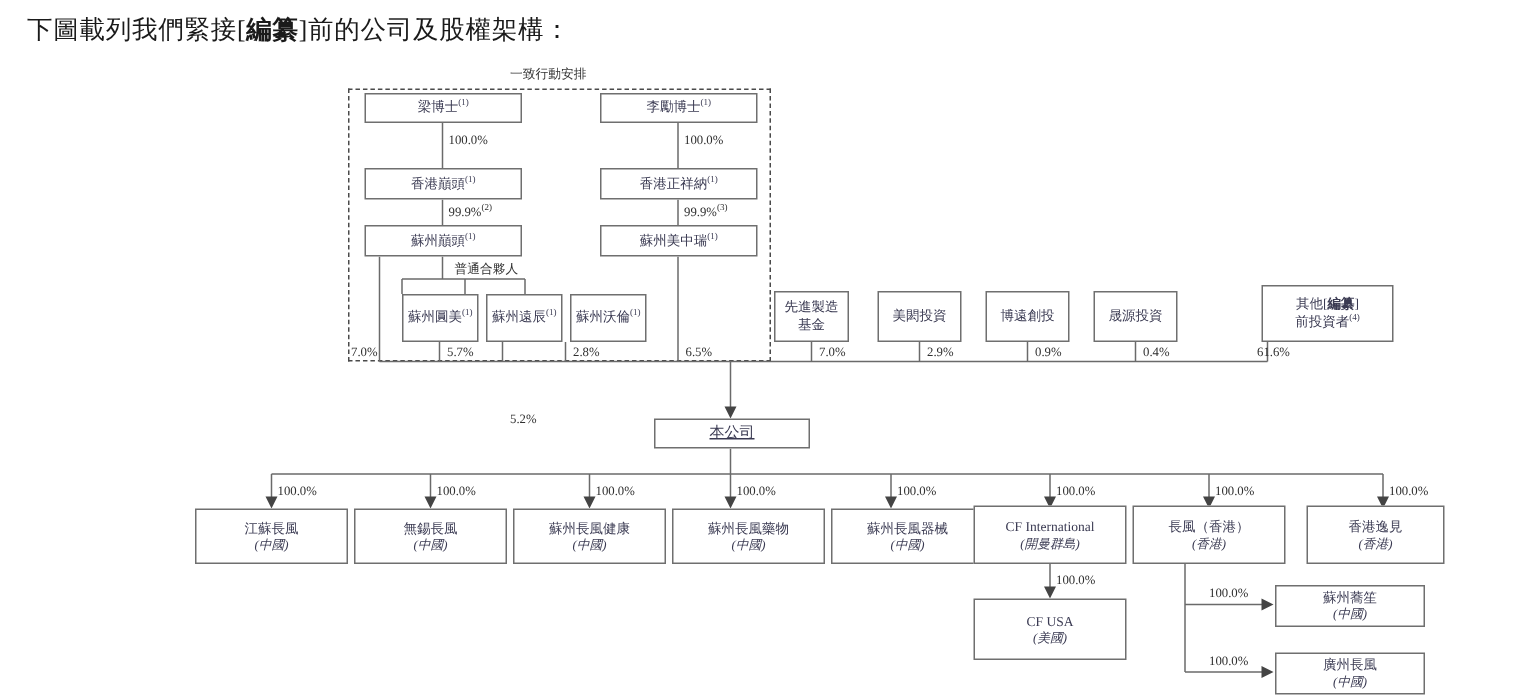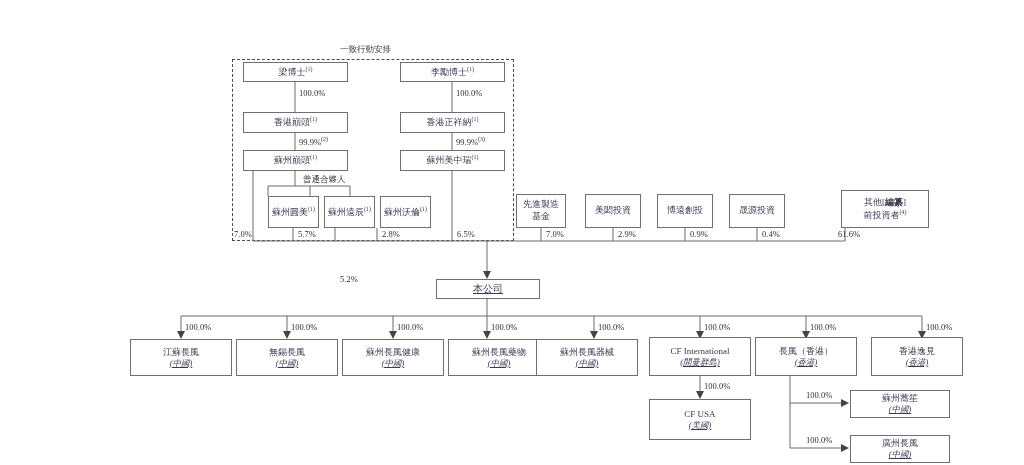--- a/index.html
+++ b/index.html
@@ -26,21 +26,21 @@
     background:#ffffff;
     box-sizing:border-box;
     display:flex;flex-direction:column;
     align-items:center;justify-content:center;
     text-align:center;
     font-size:9px;line-height:1.25;
     color:#3a3a52;
     padding:1px 2px;
   }
   .box .nm{white-space:nowrap;}
-  .box .sub{font-style:italic;white-space:nowrap;font-size:8.5px;text-decoration:underline;}
+  .box .sub{font-style:italic;white-space:nowrap;font-size:8.5px;}
   .box sup{font-size:6px;vertical-align:super;}
   .box.thick{border:1.4px solid #6f6f6f;}
   .box.two{line-height:1.3;}
 
   
   .lbl{
     position:absolute;font-size:8.5px;color:#333;
     white-space:nowrap;
   }
   .lbl.pct{color:#2f2f2f;}
@@ -58,20 +58,23 @@
   }
 
   svg.lines{position:absolute;left:0;top:0;width:1024px;height:465px;overflow:visible;}
   svg.lines line,svg.lines path{stroke:#6a6a6a;stroke-width:1;fill:none;}
 </style>
 </head>
 <body>
 
 <div id="chart">
 
+  <div class="heading">
+    <span>下圖載列我們緊接[</span><b>編纂</b><span>]前的公司及股權架構：</span>
+  </div>
 
   <div class="dashed" style="left:232px;top:59px;width:282px;height:182px;"></div>
   <div class="title-lbl" style="left:340px;top:44px;">一致行動安排</div>
 
   <svg class="lines">
 
     <line x1="295" y1="82" x2="295" y2="112"></line>
 
     <line x1="452" y1="82" x2="452" y2="112"></line>
 
@@ -225,21 +228,21 @@
     <span class="sub">(中國)</span>
   </div>
   <div class="box thick" style="left:342px;top:339px;width:102px;height:37px;">
     <span class="nm">蘇州長風健康</span>
     <span class="sub">(中國)</span>
   </div>
   <div class="box thick" style="left:448px;top:339px;width:102px;height:37px;">
     <span class="nm">蘇州長風藥物</span>
     <span class="sub">(中國)</span>
   </div>
-  <div class="box thick" style="left:536px;top:339px;width:102px;height:37px;">
+  <div class="box thick" style="left:554px;top:339px;width:102px;height:37px;">
     <span class="nm">蘇州長風器械</span>
     <span class="sub">(中國)</span>
   </div>
   <div class="box thick" style="left:649px;top:337px;width:102px;height:39px;">
     <span class="nm">CF International</span>
     <span class="sub">(開曼群島)</span>
   </div>
   <div class="box thick" style="left:755px;top:337px;width:102px;height:39px;">
     <span class="nm">長風（香港）</span>
     <span class="sub">(香港)</span>

